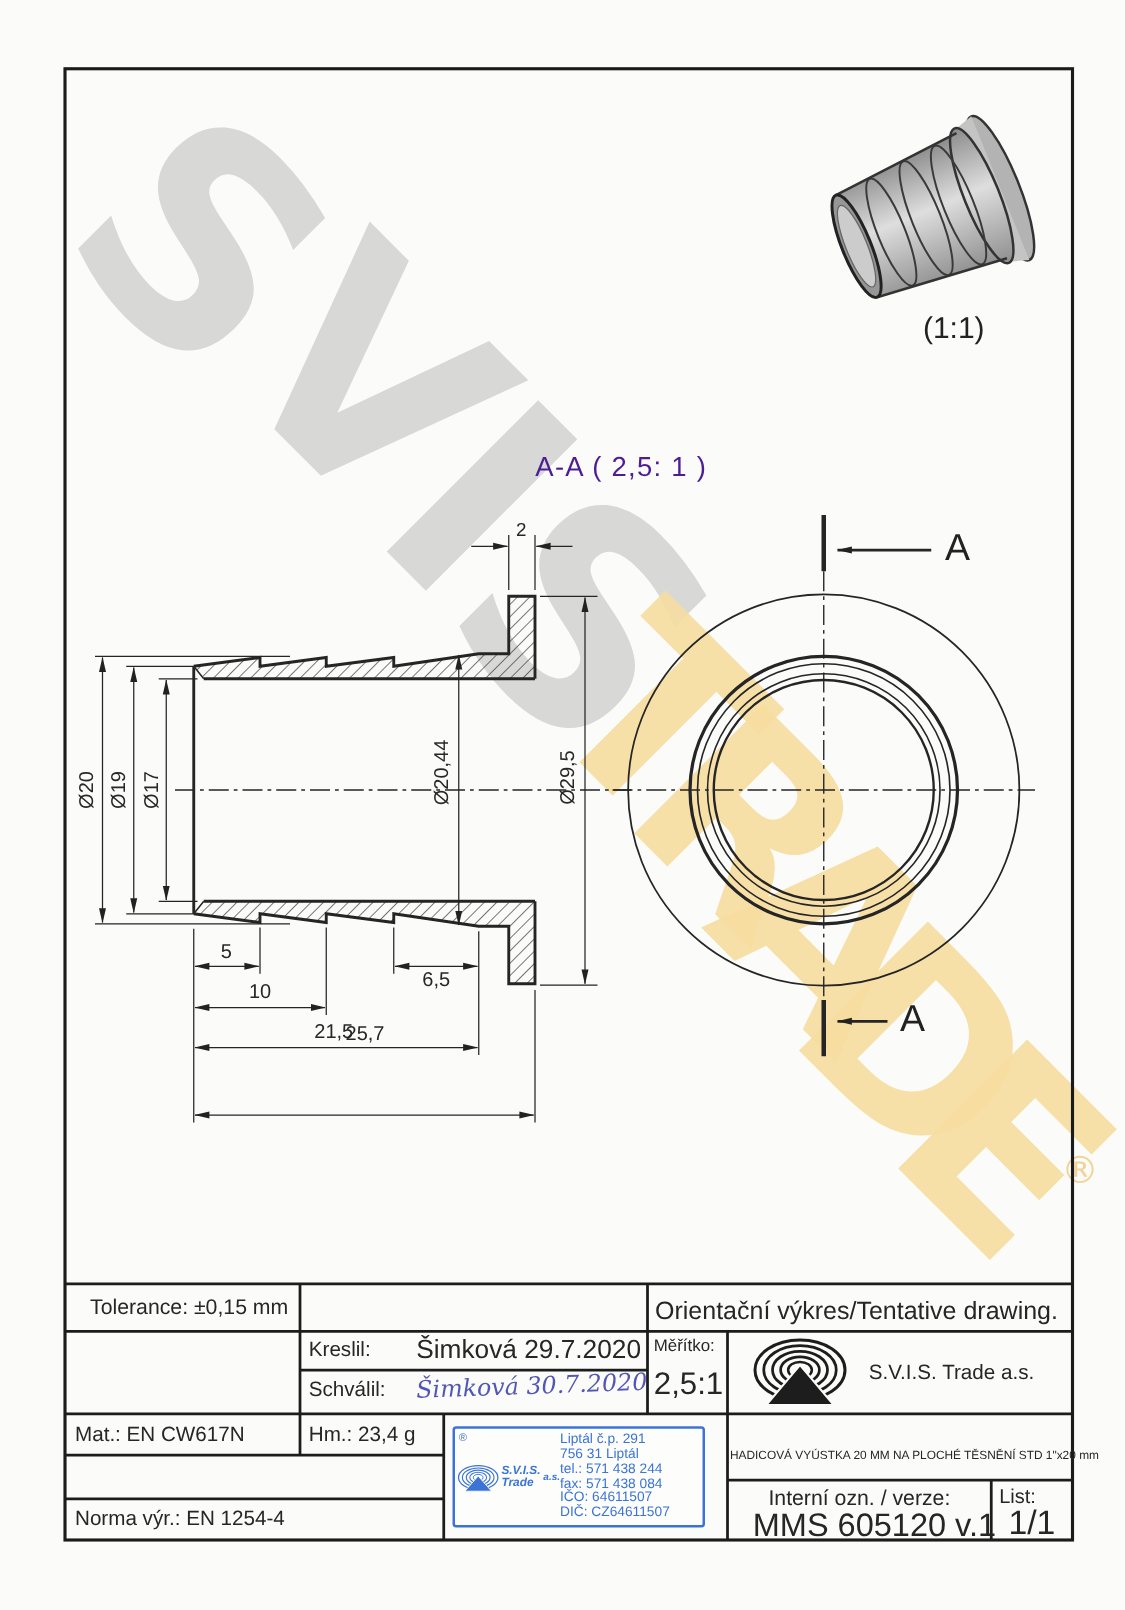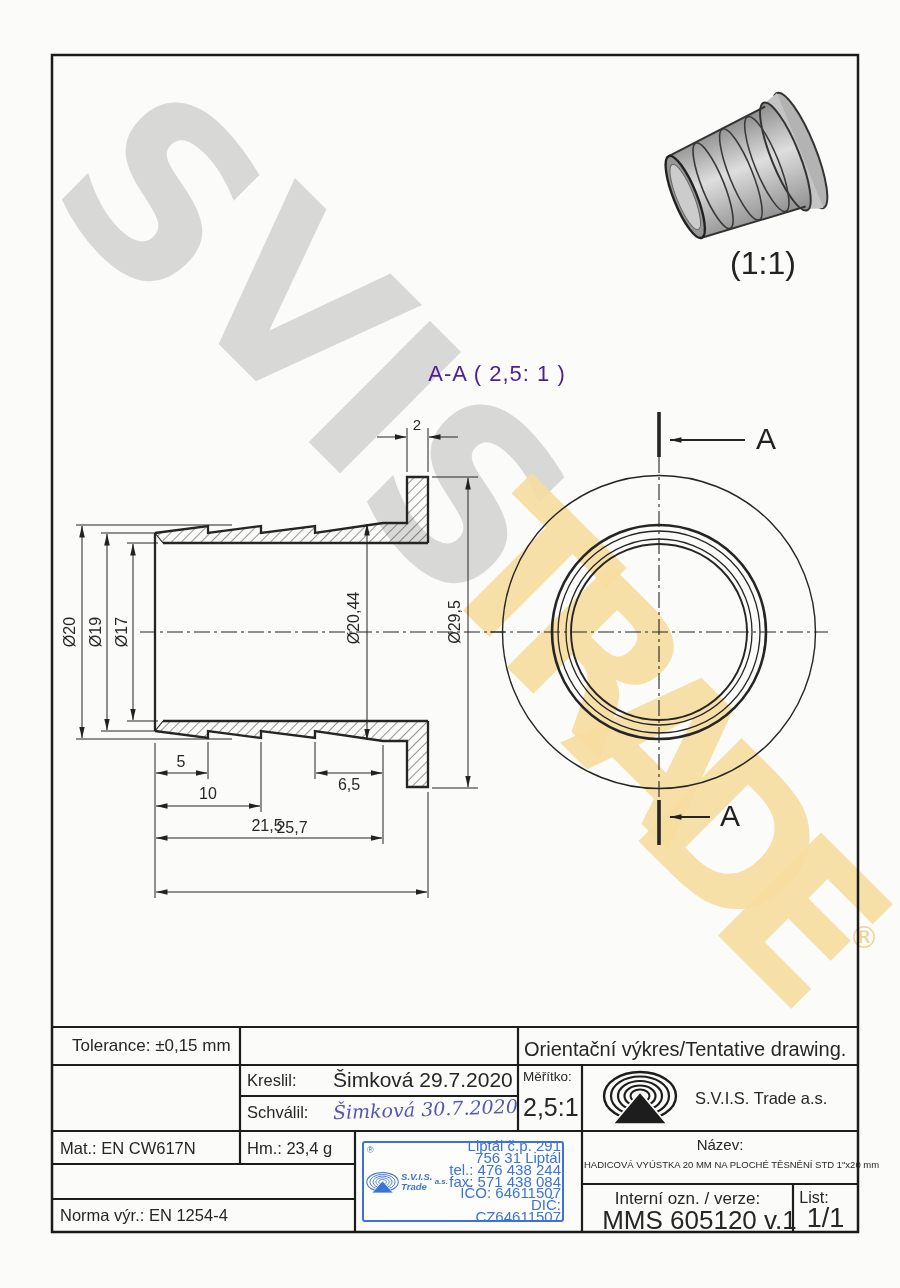--- a/index.html
+++ b/index.html
@@ -11,33 +11,33 @@
   .wm-gray{color:#d2d2d2;font-size:235px;opacity:.85;}
   .wm-orange{color:#f7dda0;font-size:200px;opacity:.9;}
   .wm-reg{position:absolute;transform:translate(-50%,-50%);color:#f0d191;font-size:30px;
       font-family:"DejaVu Sans",sans-serif;opacity:.95;}
   
   .lbl{position:absolute;transform:translate(-50%,-50%);font-size:16px;color:#272727;
        white-space:nowrap;line-height:1;}
   .lbl-rot{transform:translate(-50%,-50%) rotate(-90deg);}
   .lbl-big{font-size:22px;letter-spacing:1px;color:#4c1d95;}
   .lbl-a{font-size:30px;font-weight:normal;color:#222;}
-  .lbl-iso{font-size:32px;color:#222;}
+  .lbl-iso{font-size:24px;color:#222;}
   
   .tb{position:absolute;white-space:nowrap;line-height:1.15;color:#262626;}
   .tb-c{text-align:center;transform:none;}
   .hand{font-family:"DejaVu Serif",serif;font-style:italic;color:#5356b4;
         transform:rotate(-2deg);}
   .stamp{position:absolute;left:362px;top:1141px;width:198px;height:77px;
          border:2.5px solid #3b74d6;border-radius:3px;display:flex;align-items:center;
          color:#3b74d6;background:rgba(255,255,255,.55);}
   .stamp-left{width:84px;display:flex;flex-direction:row;align-items:center;justify-content:center;}
   .stamp-left .s1{font-size:9.5px;font-weight:bold;font-style:italic;line-height:1;}
   .stamp-left .s2{font-size:8px;font-weight:bold;font-style:italic;line-height:1;}
-  .stamp-right{flex:1;text-align:right;padding-right:1px;font-size:15px;line-height:11.8px;}
+  .stamp-right{flex:1;padding-right:20px;font-size:11px;line-height:11.8px;}
   .stamp-reg{position:absolute;left:3px;top:2px;font-size:9px;}
   svg{display:block;}
 </style>
 </head>
 <body>
 
 <div class="page">
 
   <div>
     <span class="wm wm-gray" style="left:160px;top:195px;">S</span>
@@ -173,21 +173,20 @@
   <span class="tb hand" style="left:333px;top:1099px;font-size:19px;">Šimková 30.7.2020</span>
 
   <span class="tb" style="left:523px;top:1069px;font-size:13.5px;">Měřítko:</span>
   <span class="tb" style="left:523px;top:1093px;font-size:25px;">2,5:1</span>
   <span class="tb" style="left:695px;top:1089px;font-size:16.5px;">S.V.I.S. Trade a.s.</span>
 
   <span class="tb" style="left:60px;top:1139px;font-size:16.5px;">Mat.: EN CW617N</span>
   <span class="tb" style="left:247px;top:1139px;font-size:16.5px;">Hm.: 23,4 g</span>
   <span class="tb" style="left:60px;top:1206px;font-size:16.5px;">Norma výr.: EN 1254-4</span>
 
-  <span class="tb tb-c" style="left:582px;top:1136px;width:276px;font-size:15px;">Název:</span>
   <span class="tb tb-c" style="left:584px;top:1160px;width:272px;font-size:9.5px;">HADICOVÁ VYÚSTKA 20 MM NA PLOCHÉ TĚSNĚNÍ STD 1"x20 mm</span>
   <span class="tb tb-c" style="left:582px;top:1189px;width:211px;font-size:17px;">Interní ozn. / verze:</span>
   <span class="tb tb-c" style="left:582px;top:1206px;width:211px;font-size:26px;padding-left:12px;">MMS 605120 v.1</span>
   <span class="tb tb-c" style="left:793px;top:1189px;width:42px;font-size:16px;">List:</span>
   <span class="tb tb-c" style="left:793px;top:1203px;width:65px;font-size:27px;">1/1</span>
 
   <div class="stamp">
     <span class="stamp-reg">®</span>
     <div class="stamp-left">
       <svg width="66" height="42" viewBox="-33 -21 66 42">
@@ -199,20 +198,20 @@
           <ellipse rx="7" ry="4.5" stroke-width="1.4"></ellipse>
           <polygon points="-19,19.5 19,19.5 0,-2" fill="#3b74d6" stroke="#ffffff" stroke-width="1.2"></polygon>
         </g>
       </svg>
       <span class="s1">S.V.I.S. Trade</span>
       <span class="s2">a.s.</span>
     </div>
     <div class="stamp-right">
       <div>Liptál č.p. 291</div>
       <div>756 31 Liptál</div>
-      <div>tel.: 476 438 244</div>
+      <div>tel.: 571 438 244</div>
       <div>fax: 571 438 084</div>
       <div>IČO: 64611507</div>
       <div>DIČ: CZ64611507</div>
     </div>
   </div>
 
 </div>
 
 </body></html>

